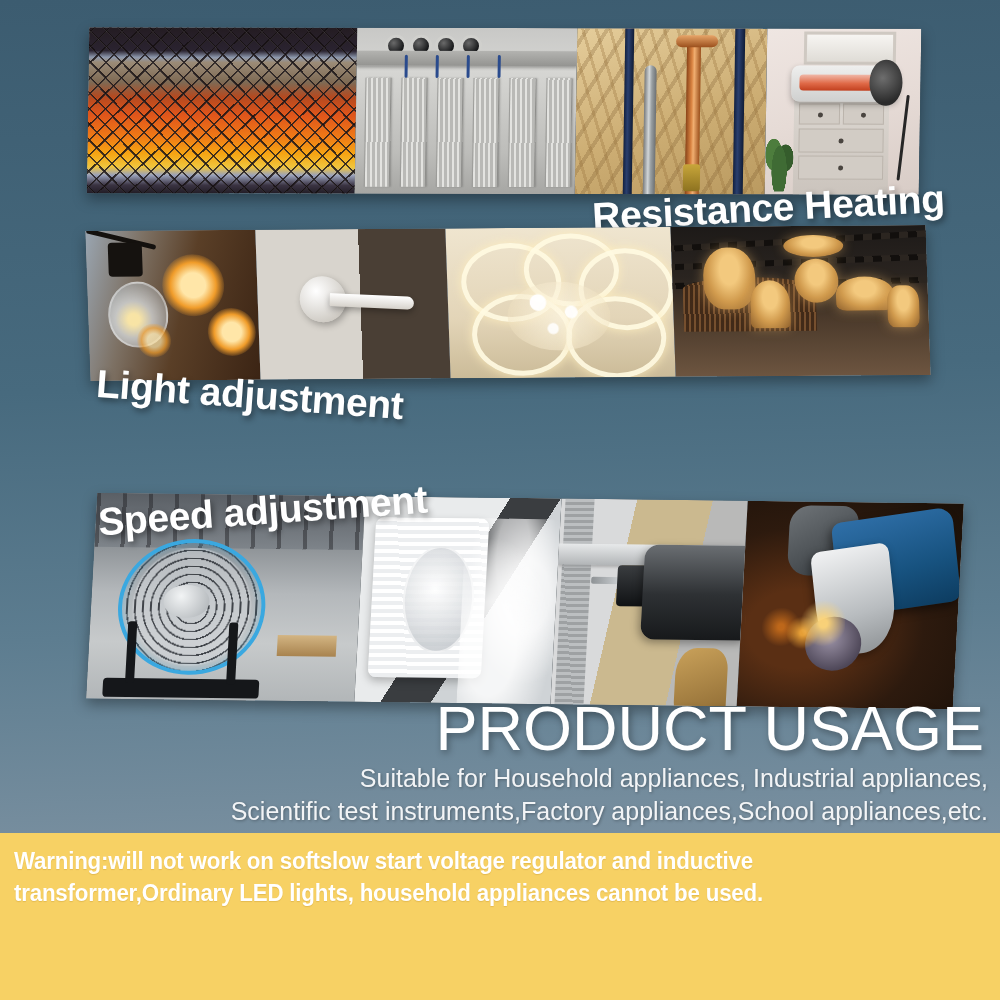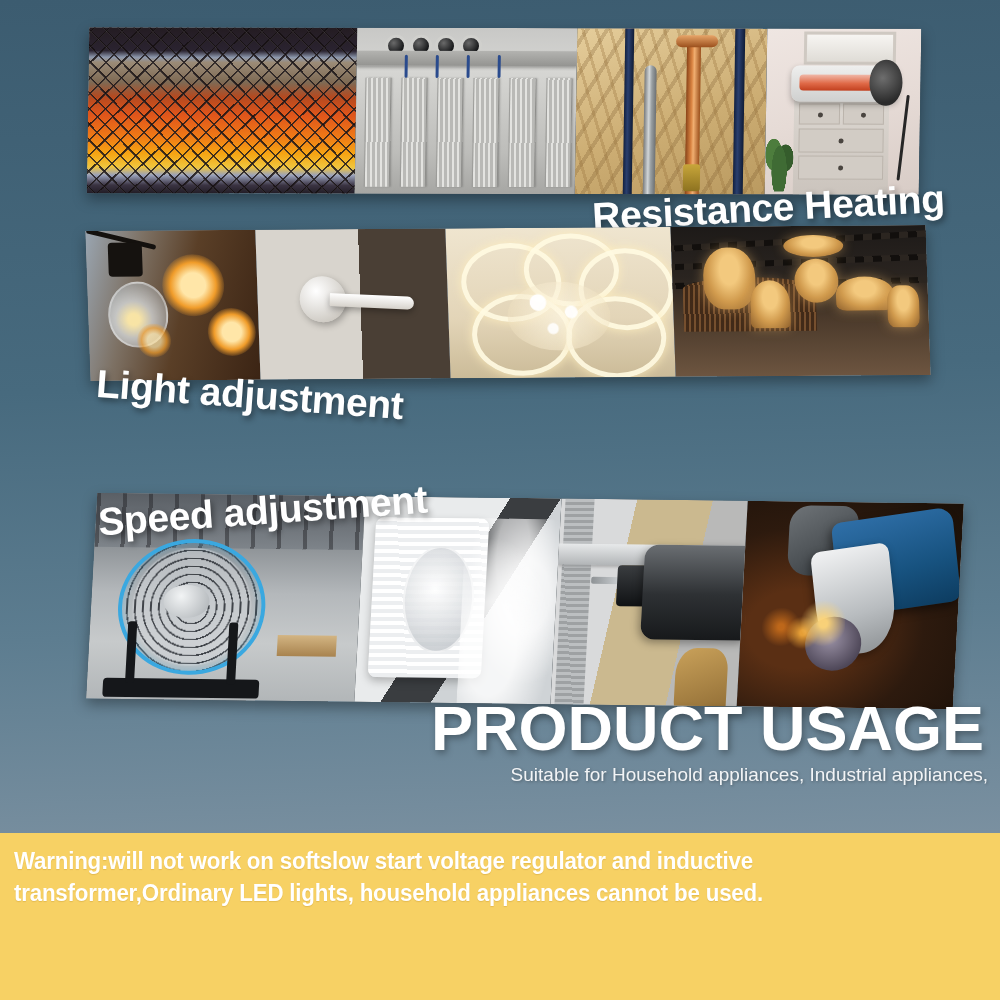--- a/index.html
+++ b/index.html
@@ -451,33 +451,33 @@
     font-size: 39px;
     transform: rotate(-4.0deg);
   }
 
   #title {
     position: absolute;
     left: 0; right: 16px;
     top: 692px;
     text-align: right;
     color: #ffffff;
-    font-weight: bold;
+    font-weight: normal;
     font-size: 63px;
     letter-spacing: 0px;
     text-shadow: 2px 3px 7px rgba(0,0,0,0.35);
     white-space: nowrap;
   }
   #subtitle {
     position: absolute;
     left: 0; right: 12px;
     top: 762px;
     text-align: right;
     color: #f2f4f6;
-    font-size: 19px;
+    font-size: 25px;
     line-height: 1.32;
     text-shadow: 1px 1px 3px rgba(0,0,0,0.3);
   }
   #subtitle div { white-space: nowrap; }
 
   
   #banner {
     position: absolute;
     left: 0; right: 0;
     top: 833px;
@@ -684,20 +684,21 @@
       </div>
     </div>
   </div>
 
   <div class="label" id="lbl-speed">Speed adjustment</div>
 
   <div id="title">PRODUCT USAGE</div>
 
   <div id="subtitle">
     <div>Suitable for Household appliances, Industrial appliances,</div>
+    <div>Scientific test instruments,Factory appliances,School appliances,etc.</div>
   </div>
 
   <div id="banner">
     <div class="warn-block">
       <p>Warning:will not work on softslow start voltage regulator and inductive</p>
       <p>transformer,Ordinary LED lights, household appliances cannot be used.</p>
     </div>
   </div>
 
 </div>

